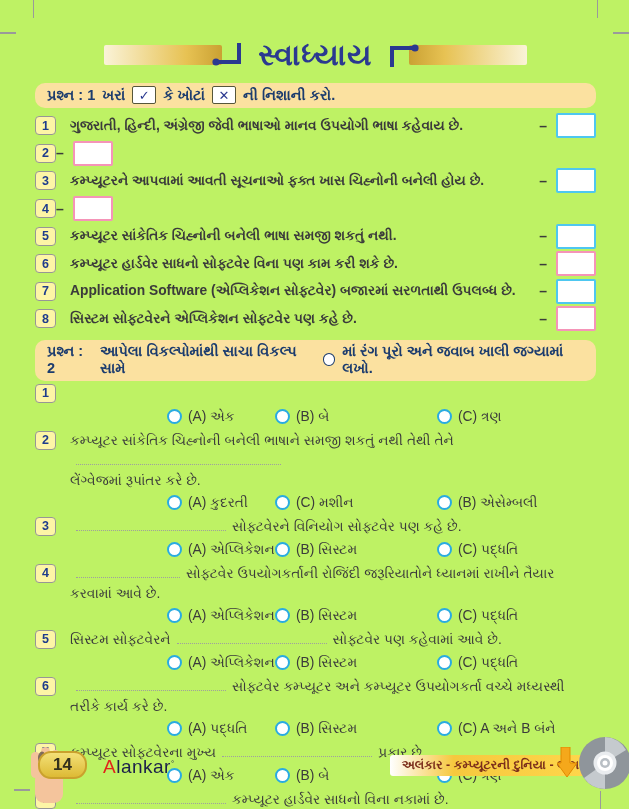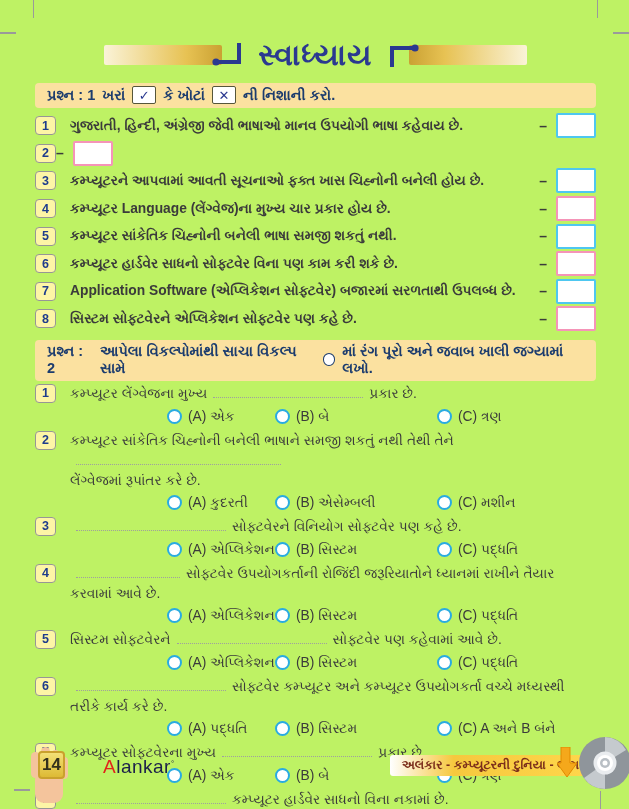--- a/index.html
+++ b/index.html
@@ -15,21 +15,21 @@
 
   
   .hdr { display:flex; align-items:center; justify-content:center; height:46px; margin-top:6px; }
   .gold-bar { height:20px; width:118px; }
   .gold-left  { background:linear-gradient(to right,#faf3d8,#e7c253 70%,#caa133); border-radius:2px; margin-right:-14px; }
   .gold-right { background:linear-gradient(to left,#faf3d8,#e7c253 70%,#caa133); border-radius:2px; margin-left:-14px; }
   .hdr-title { color:#2b3990; font-weight:bold; font-size:30px; padding:0 14px; letter-spacing:1px; position:relative; z-index:2; }
   .bracket { position:relative; z-index:3; }
 
   
-  .sec-bar { background:#fbe1a0; border-radius:4px; padding:3px 10px 4px 12px; color:#1c3c6e;
+  .sec-bar { background:#fbe1a0; border-radius:10px; padding:3px 10px 4px 12px; color:#1c3c6e;
              font-weight:bold; font-size:14.5px; display:flex; align-items:center; gap:7px; margin-top:5px; }
   .mark-box { display:inline-flex; align-items:center; justify-content:center; width:24px; height:18px;
               border:1.6px solid #56563a; background:#fff; border-radius:2px; color:#2b3990; font-size:13px; font-weight:bold; }
   .inline-circle { display:inline-block; width:13px; height:13px; border:1.8px solid #1c3c6e; border-radius:50%; background:#fff; }
 
   
   .tf-list { margin-top:4px; }
   .tf-row { display:flex; align-items:center; height:27.6px; }
   .num-badge { flex:0 0 aupx; display:inline-flex; align-items:center; justify-content:center;
                min-width:21px; height:19px; background:#fdf5a6; border:1.5px solid #969696; border-radius:4px;
@@ -52,21 +52,21 @@
   .mc-options { display:grid; grid-template-columns:108px 162px auto; margin-left:132px; height:24px; align-items:center; }
   .opt { display:flex; align-items:center; gap:6px; white-space:nowrap; }
   .opt-circle { flex:0 0 15px; width:15px; height:15px; border:2.2px solid #29abe2; border-radius:50%; background:#fff; }
   .opt-label { color:#3b3b3b; font-size:13.8px; }
 
   
   .footer { position:absolute; left:0; right:0; bottom:14px; height:46px; }
   .pageno-wrap { position:absolute; left:38px; top:2px; }
   .hand-svg { position:absolute; left:-10px; top:-6px; z-index:1; }
   .pageno { position:relative; z-index:2; display:inline-block; background:linear-gradient(#f3e077,#ddba35);
-            border:2px solid #caa12d; border-radius:4px; padding:2px 2px; font-size:17px; font-weight:bold; color:#33301c; }
+            border:2px solid #caa12d; border-radius:13px; padding:2px 13px; font-size:17px; font-weight:bold; color:#33301c; }
   .logo { position:absolute; left:103px; top:7px; font-size:19px; font-weight:normal; letter-spacing:.5px; }
   .logo .a { color:#e1251b; }
   .logo .rest { color:#1b1f4a; }
   .logo sup { font-size:8px; color:#1b1f4a; }
   .book-bar { position:absolute; left:390px; top:6px; width:212px; height:21px; border-radius:3px;
               background:linear-gradient(to right,#ffffff,#f6c83e 30%,#ffd84d); display:flex; align-items:center; justify-content:center; }
   .book-bar span { color:#7b2e1b; font-weight:bold; font-size:12.5px; white-space:nowrap; }
   .cd-wrap { position:absolute; right:-4px; top:-16px; }
   .arrow-svg { position:absolute; right:48px; top:-2px; }
 </style>
@@ -124,21 +124,20 @@
           <span class="ans-box pink"></span>
         </div>
         <div class="tf-row">
           <span class="num-badge">3</span>
           <span class="tf-text">કમ્પ્યૂટરને આપવામાં આવતી સૂચનાઓ ફક્ત ખાસ ચિહ્નોની બનેલી હોય છે.</span>
           <span class="tf-dash">–</span>
           <span class="ans-box blue"></span>
         </div>
         <div class="tf-row">
           <span class="num-badge">4</span>
-          <span class="tf-text">કમ્પ્યૂટર Language (લેંગ્વેજ)ના મુખ્ય ચાર પ્રકાર હોય છે.</span>
           <span class="tf-dash">–</span>
           <span class="ans-box pink"></span>
         </div>
         <div class="tf-row">
           <span class="num-badge">5</span>
           <span class="tf-text">કમ્પ્યૂટર સાંકેતિક ચિહ્નોની બનેલી ભાષા સમજી શકતું નથી.</span>
           <span class="tf-dash">–</span>
           <span class="ans-box blue"></span>
         </div>
         <div class="tf-row">
@@ -165,21 +164,20 @@
       <span>પ્રશ્ન : 2</span>
       <span>આપેલા વિકલ્પોમાંથી સાચા વિકલ્પ સામે</span>
       <span class="inline-circle"></span>
       <span>માં રંગ પૂરો અને જવાબ ખાલી જગ્યામાં લખો.</span>
     </div>
 
     <div class="mc-list">
         <div class="mc-item">
           <div class="mc-qline">
             <span class="num-badge">1</span>
-            <span class="mc-qtext"><span class="seg">કમ્પ્યૂટર લેંગ્વેજના મુખ્ય</span><span class="blank blank-mid"></span><span class="seg">પ્રકાર છે.</span></span>
           </div>
           <div class="mc-options">
             <span class="opt">
               <span class="opt-circle"></span>
               <span class="opt-label">(A) એક</span>
             </span>
             <span class="opt">
               <span class="opt-circle"></span>
               <span class="opt-label">(B) બે</span>
             </span>
@@ -194,25 +192,25 @@
             <span class="num-badge">2</span>
             <span class="mc-qtext"><span class="seg">કમ્પ્યૂટર સાંકેતિક ચિહ્નોની બનેલી ભાષાને સમજી શકતું નથી તેથી તેને</span><span class="blank blank-fill"></span><br><span class="seg">લેંગ્વેજમાં રૂપાંતર કરે છે.</span></span>
           </div>
           <div class="mc-options">
             <span class="opt">
               <span class="opt-circle"></span>
               <span class="opt-label">(A) કુદરતી</span>
             </span>
             <span class="opt">
               <span class="opt-circle"></span>
+              <span class="opt-label">(C) મશીન</span>
+            </span>
+            <span class="opt">
+              <span class="opt-circle"></span>
               <span class="opt-label">(B) એસેમ્બલી</span>
-            </span>
-            <span class="opt">
-              <span class="opt-circle"></span>
-              <span class="opt-label">(C) મશીન</span>
             </span>
           </div>
         </div>
         <div class="mc-item">
           <div class="mc-qline">
             <span class="num-badge">3</span>
             <span class="mc-qtext"><span class="blank blank-mid"></span><span class="seg">સોફ્ટવેરને વિનિયોગ સોફ્ટવેર પણ કહે છે.</span></span>
           </div>
           <div class="mc-options">
             <span class="opt">

